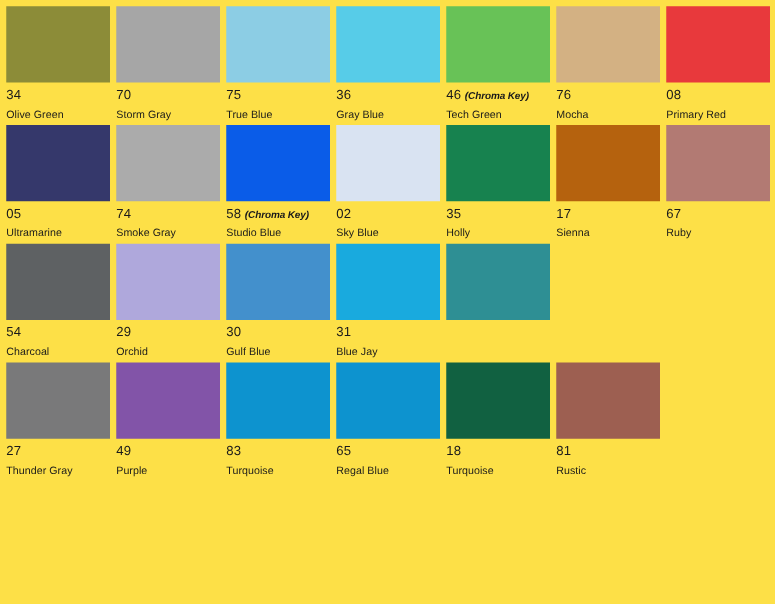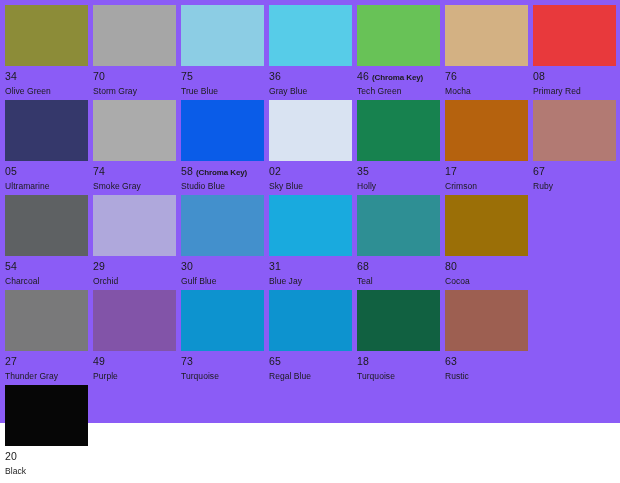--- a/index.html
+++ b/index.html
@@ -14,23 +14,23 @@
     color: #1a1a1a;
     overflow: hidden;
     position: relative;
   }
 
   #palette-sheet {
     position: absolute;
     left: 0;
     top: 0;
     width: 620px;
-    height: 423px;
+    height: 483px;
     box-sizing: border-box;
-    background: #8b5cf6;
+    background: #fde047;
   }
 
   .swatch-grid {
     display: block;
     padding: 5px 0 0 5px;
     box-sizing: border-box;
   }
 
   .swatch-row {
     display: flex;
@@ -69,20 +69,21 @@
     color: #1a1a1a;
     letter-spacing: 0.1px;
   }
 
   .swatch-tag {
     font-size: 8px;
     font-weight: bold;
     color: #1a1a1a;
     margin-left: 3px;
     letter-spacing: -0.1px;
+    font-style: italic;
   }
 
   .swatch-tag:empty {
     display: none;
   }
 
   .swatch-name {
     font-size: 8.5px;
     color: #1a1a1a;
     margin-top: 3px;
@@ -208,21 +209,21 @@
             </div>
             <div class="swatch-name">Holly</div>
           </div>
         </div>
         <div class="swatch-cell">
           <div class="swatch-chip" style="background-color: rgb(181, 98, 14);"></div>
           <div class="swatch-meta">
             <div class="swatch-codeline">
               <span class="swatch-code">17</span>
             </div>
-            <div class="swatch-name">Crimson</div>
+            <div class="swatch-name">Sienna</div>
           </div>
         </div>
         <div class="swatch-cell">
           <div class="swatch-chip" style="background-color: rgb(178, 122, 115);"></div>
           <div class="swatch-meta">
             <div class="swatch-codeline">
               <span class="swatch-code">67</span>
             </div>
             <div class="swatch-name">Ruby</div>
           </div>
@@ -260,35 +261,20 @@
           <div class="swatch-chip" style="background-color: rgb(25, 170, 222);"></div>
           <div class="swatch-meta">
             <div class="swatch-codeline">
               <span class="swatch-code">31</span>
             </div>
             <div class="swatch-name">Blue Jay</div>
           </div>
         </div>
         <div class="swatch-cell">
           <div class="swatch-chip" style="background-color: rgb(46, 143, 148);"></div>
-          <div class="swatch-meta">
-            <div class="swatch-codeline">
-              <span class="swatch-code">68</span>
-            </div>
-            <div class="swatch-name">Teal</div>
-          </div>
-        </div>
-        <div class="swatch-cell">
-          <div class="swatch-chip" style="background-color: rgb(155, 111, 7);"></div>
-          <div class="swatch-meta">
-            <div class="swatch-codeline">
-              <span class="swatch-code">80</span>
-            </div>
-            <div class="swatch-name">Cocoa</div>
-          </div>
         </div>
       </div>
       <div class="swatch-row">
         <div class="swatch-cell">
           <div class="swatch-chip" style="background-color: rgb(121, 121, 122);"></div>
           <div class="swatch-meta">
             <div class="swatch-codeline">
               <span class="swatch-code">27</span>
             </div>
             <div class="swatch-name">Thunder Gray</div>
@@ -300,21 +286,21 @@
             <div class="swatch-codeline">
               <span class="swatch-code">49</span>
             </div>
             <div class="swatch-name">Purple</div>
           </div>
         </div>
         <div class="swatch-cell">
           <div class="swatch-chip" style="background-color: rgb(13, 147, 207);"></div>
           <div class="swatch-meta">
             <div class="swatch-codeline">
-              <span class="swatch-code">73</span>
+              <span class="swatch-code">83</span>
             </div>
             <div class="swatch-name">Turquoise</div>
           </div>
         </div>
         <div class="swatch-cell">
           <div class="swatch-chip" style="background-color: rgb(13, 147, 207);"></div>
           <div class="swatch-meta">
             <div class="swatch-codeline">
               <span class="swatch-code">65</span>
             </div>
@@ -327,31 +313,20 @@
             <div class="swatch-codeline">
               <span class="swatch-code">18</span>
             </div>
             <div class="swatch-name">Turquoise</div>
           </div>
         </div>
         <div class="swatch-cell">
           <div class="swatch-chip" style="background-color: rgb(157, 95, 81);"></div>
           <div class="swatch-meta">
             <div class="swatch-codeline">
-              <span class="swatch-code">63</span>
+              <span class="swatch-code">81</span>
             </div>
             <div class="swatch-name">Rustic</div>
-          </div>
-        </div>
-      </div>
-      <div class="swatch-row">
-        <div class="swatch-cell">
-          <div class="swatch-chip" style="background-color: rgb(6, 6, 6);"></div>
-          <div class="swatch-meta">
-            <div class="swatch-codeline">
-              <span class="swatch-code">20</span>
-            </div>
-            <div class="swatch-name">Black</div>
           </div>
         </div>
       </div>
     </div>
 </div>
 
 </body></html>

